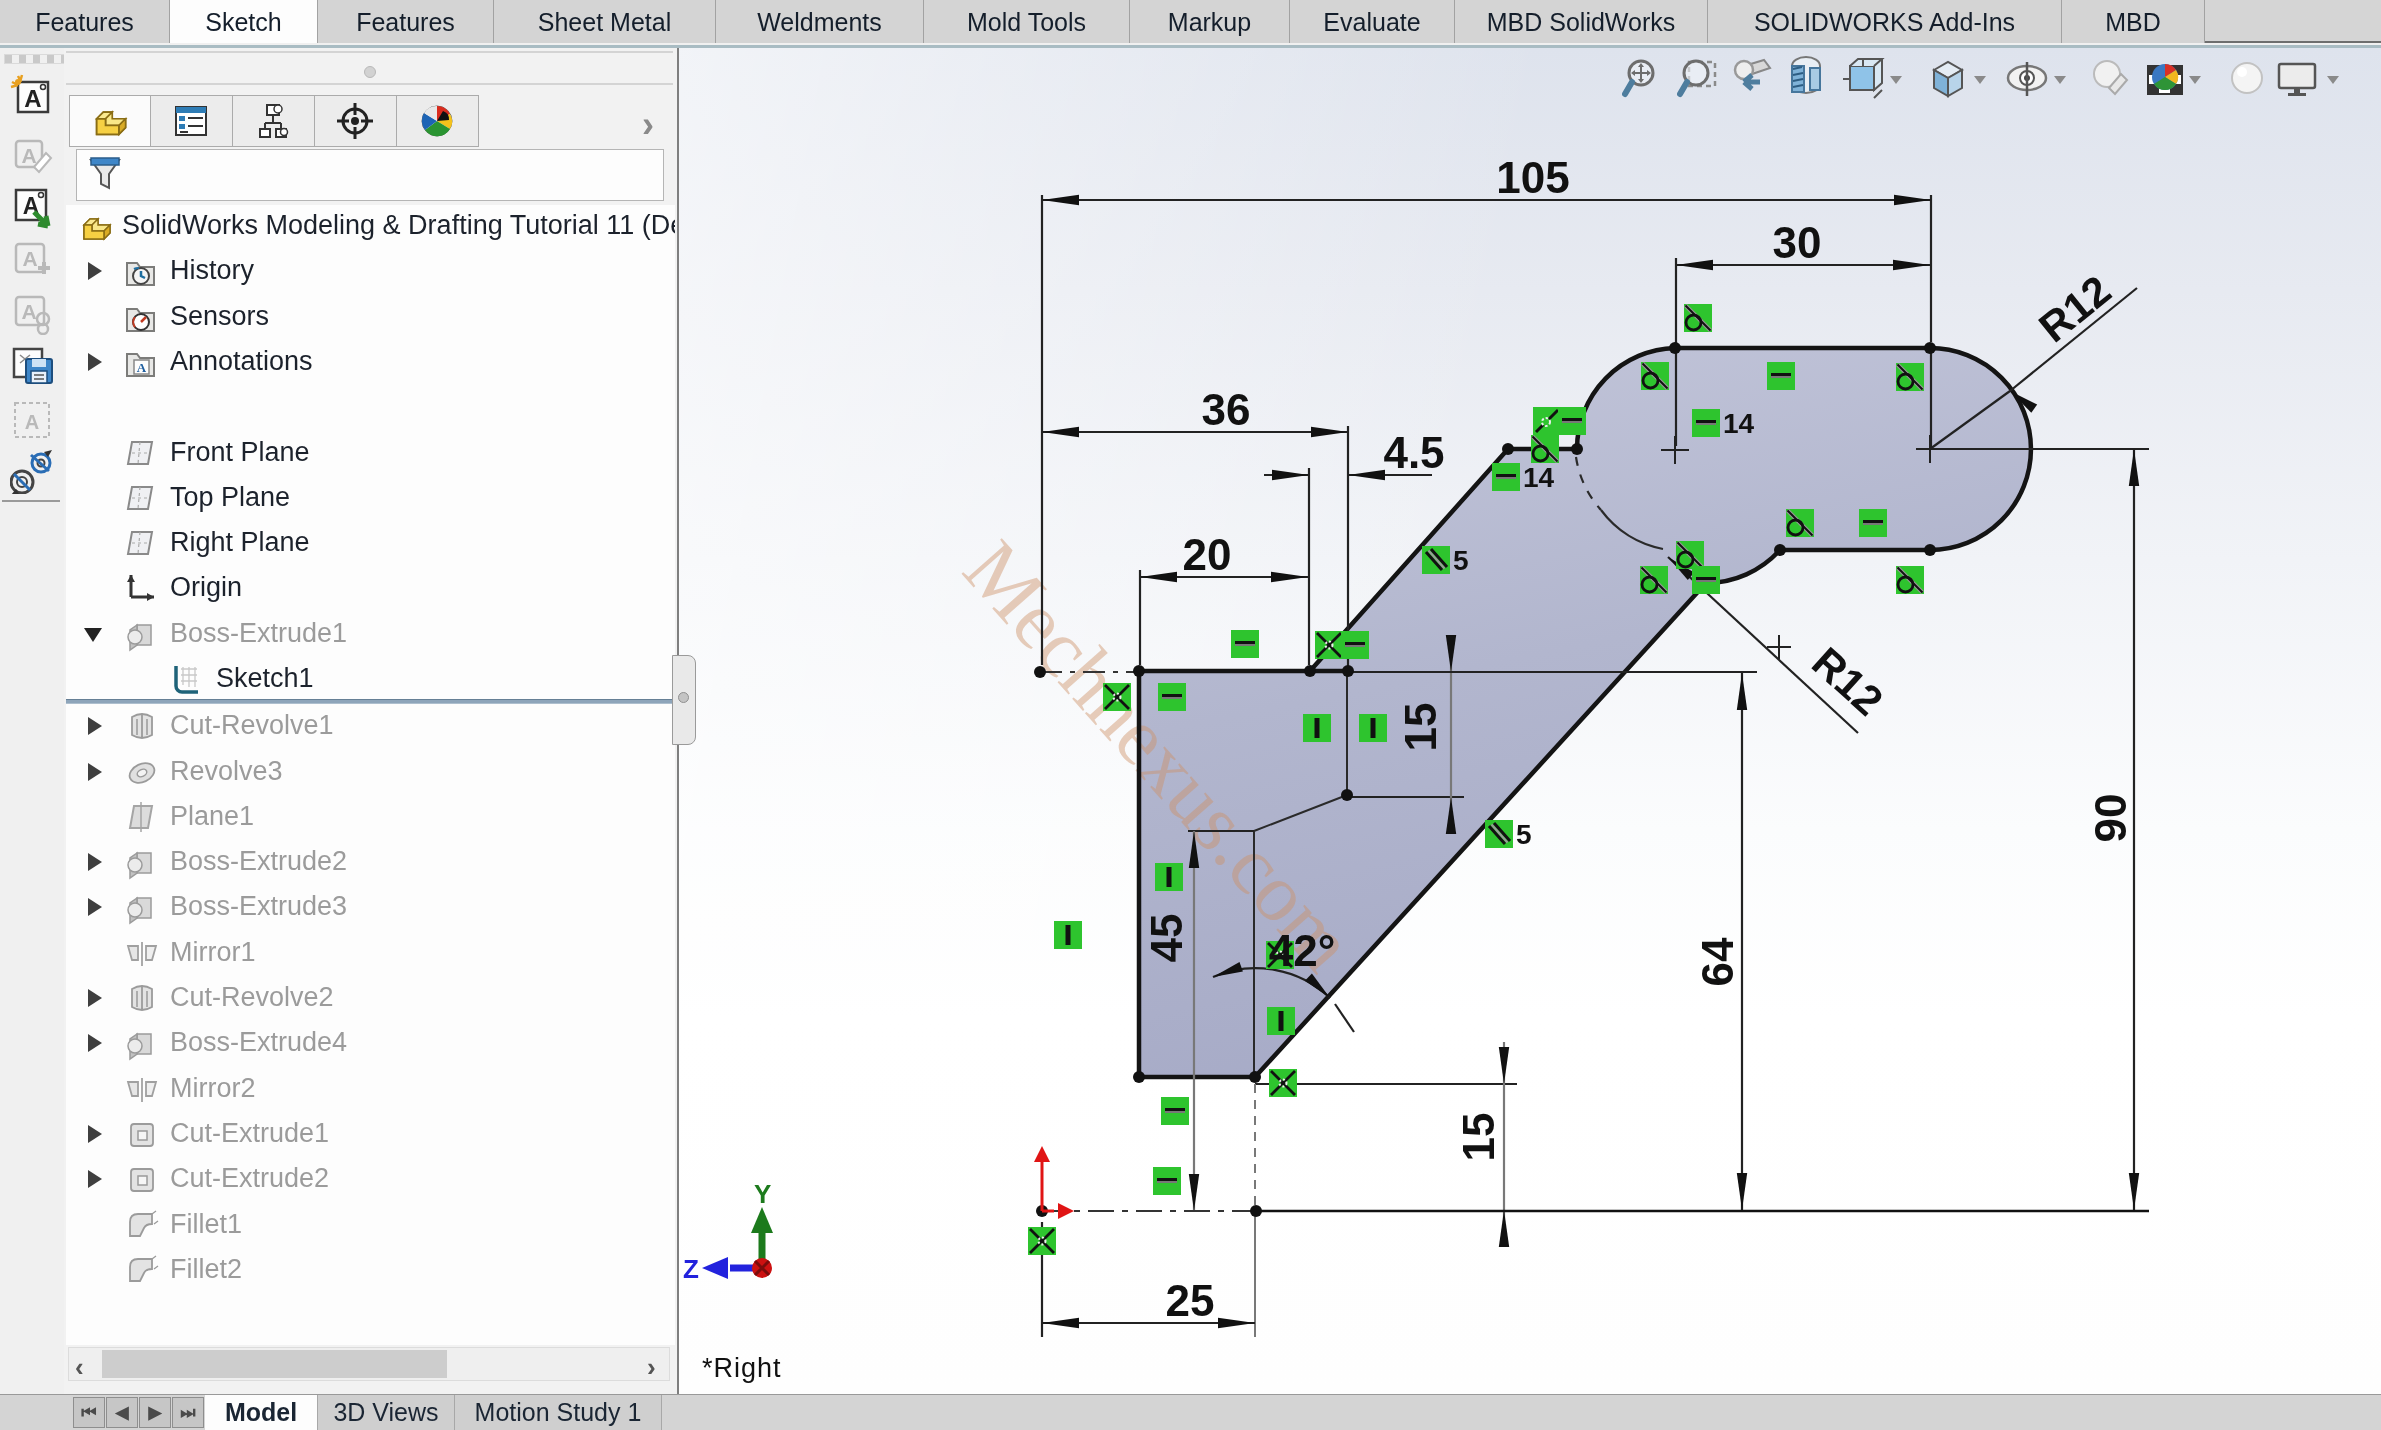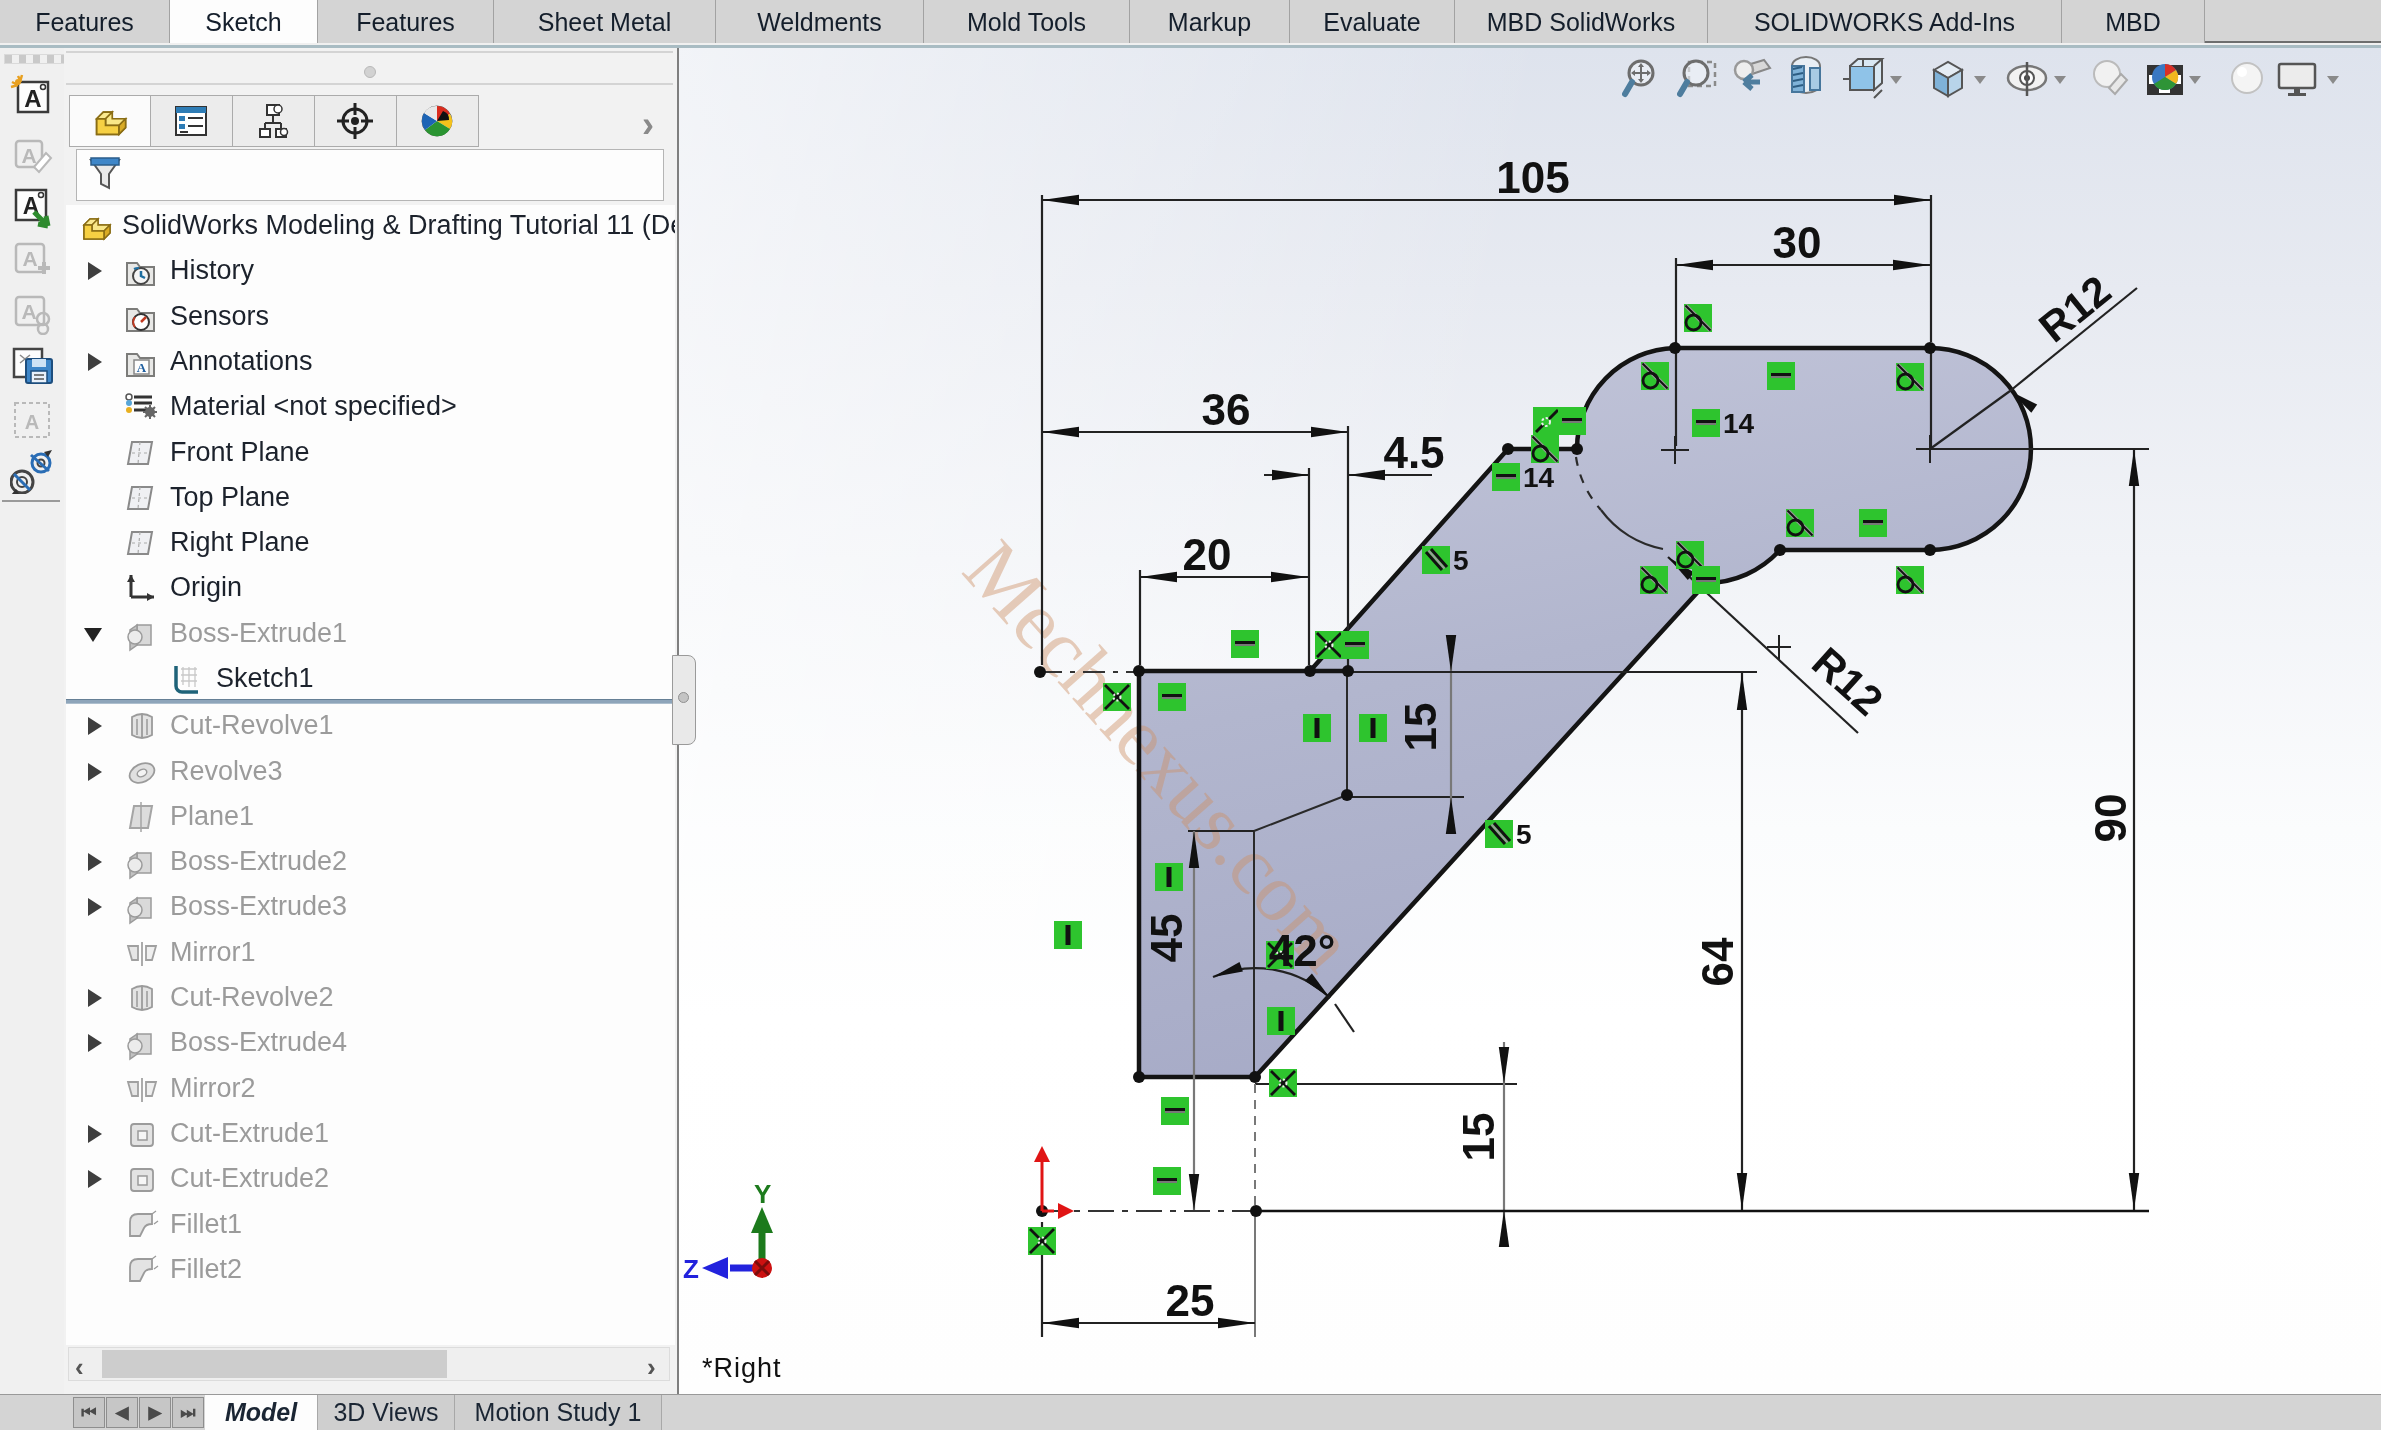--- a/index.html
+++ b/index.html
@@ -20,21 +20,21 @@
   .gray { color:#9b9b9b !important; }
   .exp { position:absolute; width:0; height:0; }
   .exp.right { border-left:14px solid #3f3f3f; border-top:9px solid transparent; border-bottom:9px solid transparent; }
   .exp.down { border-top:14px solid #222; border-left:9px solid transparent; border-right:9px solid transparent; }
   #viewport { position:absolute; left:677px; top:48px; width:1704px; height:1346px;
      background:linear-gradient(100deg, rgba(255,255,255,0.6), rgba(255,255,255,0) 45%),
        linear-gradient(180deg,#dee3ed 0%, #e7eaf1 18%, #f1f3f7 38%, #fbfcfd 58%, #ffffff 72%, #fefefe 100%);
      border-left:2px solid #7f7f7f; }
   #botbar { position:absolute; left:0; top:1394px; width:2381px; height:36px; background:#d4d4d4; border-top:1px solid #999; }
   .btab { position:absolute; top:0px; height:35px; line-height:34px; text-align:center; font-size:25px; color:#1a2533; background:#cfcfcf; border-right:1px solid #a8a8a8; }
-  .btab.active { background:#fdfdfd; font-weight:bold;font-style:italic; }
+  .btab.active { background:#fdfdfd; font-weight:bold; }
   .vcr { position:absolute; top:2px; width:32px; height:31px; background:#c6c6c6; border:1px solid #8e8e8e; color:#4a4a4a; text-align:center; line-height:29px; font-size:17px; font-weight:bold; }
 </style>
 </head>
 <body>
 <div id="root">
   <div id="tabbar">
 <div class="ttab" style="left:0px;width:170px;">Features</div>
 <div class="ttab active" style="left:170px;width:148px;">Sketch</div>
 <div class="ttab" style="left:318px;width:176px;">Features</div>
 <div class="ttab" style="left:494px;width:222px;">Sheet Metal</div>
@@ -185,32 +185,20 @@
           <span class="lbl" style="left:104px">Sensors</span>
         </div>
 <div class="trow" style="top:135px">
           <div class="exp right" style="left:22px;top:13px"></div>
           <svg class="abs" style="left:58px;top:5px" width="36" height="36" viewBox="0 0 36 36">
             <path d="M3 9 h10 l3 4 h14 v18 h-27 Z" fill="#e8e8e6" stroke="#7c7c7a" stroke-width="2"></path>
             <rect x="10" y="15" width="15" height="14" fill="#fdfdfd" stroke="#888" stroke-width="1.5"></rect>
             <text x="17.5" y="27" font-size="13" font-weight="bold" text-anchor="middle" fill="#1f5fa0" font-family="Liberation Serif">A</text>
           </svg>
           <span class="lbl" style="left:104px">Annotations</span>
-        </div>
-<div class="trow" style="top:180px">
-          <svg class="abs" style="left:58px;top:5px" width="36" height="36" viewBox="0 0 36 36">
-            <path d="M10 7 h18 M10 13 h18" stroke="#333" stroke-width="3"></path>
-            <path d="M10 20 h12" stroke="#333" stroke-width="3"></path>
-            <circle cx="5" cy="7" r="3" fill="#fff" stroke="#555" stroke-width="1.5"></circle>
-            <circle cx="5" cy="13" r="3" fill="#58a6d8"></circle>
-            <circle cx="5" cy="20" r="3" fill="#e8b020"></circle>
-            <circle cx="26" cy="22" r="5" fill="#666"></circle>
-            <path d="M26 15 v14 M19 22 h14 M21 17 l10 10 M31 17 l-10 10" stroke="#666" stroke-width="2"></path>
-          </svg>
-          <span class="lbl" style="left:104px">Material &lt;not specified&gt;</span>
         </div>
 <div class="trow" style="top:226px">
           <svg class="abs" style="left:58px;top:5px" width="36" height="36" viewBox="0 0 36 36">
             <path d="M8 6 L28 6 L24 28 L4 28 Z" fill="rgba(200,205,215,0.25)" stroke="#8a8a8a" stroke-width="2"></path>
             <path d="M16 6 L14 28 M8 17 L26 17" stroke="#aaa" stroke-width="1.2" stroke-dasharray="3 3"></path>
           </svg>
           <span class="lbl" style="left:104px">Front Plane</span>
         </div>
 <div class="trow" style="top:271px">
           <svg class="abs" style="left:58px;top:5px" width="36" height="36" viewBox="0 0 36 36">

